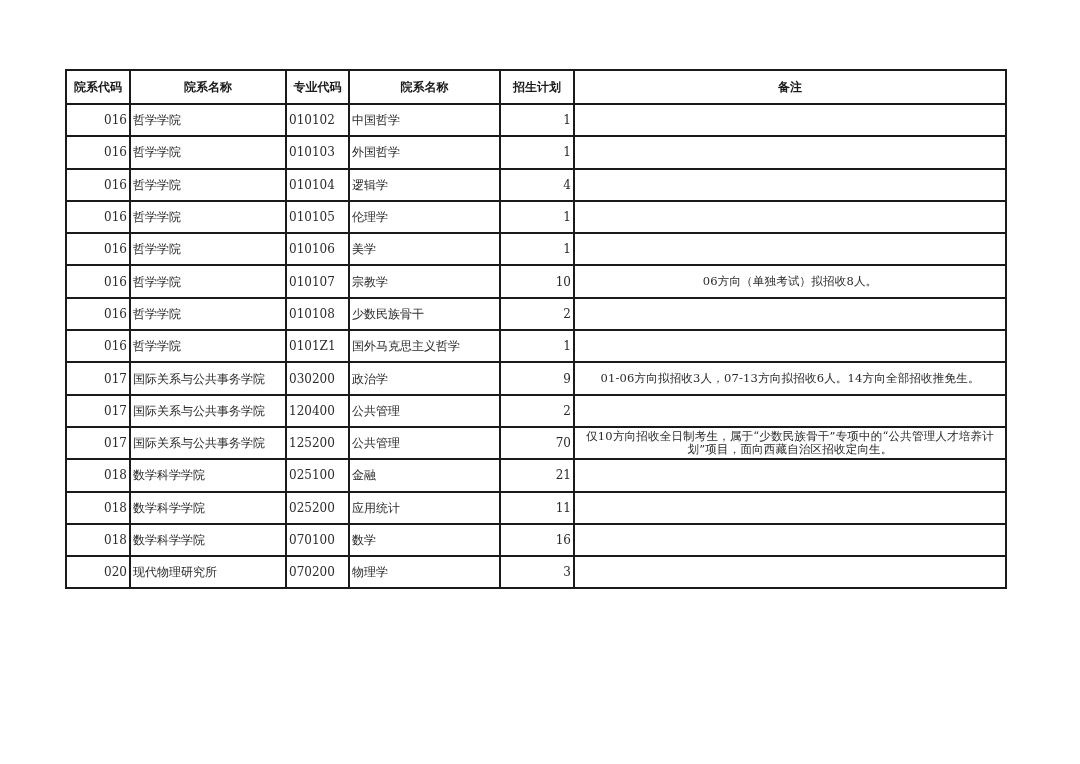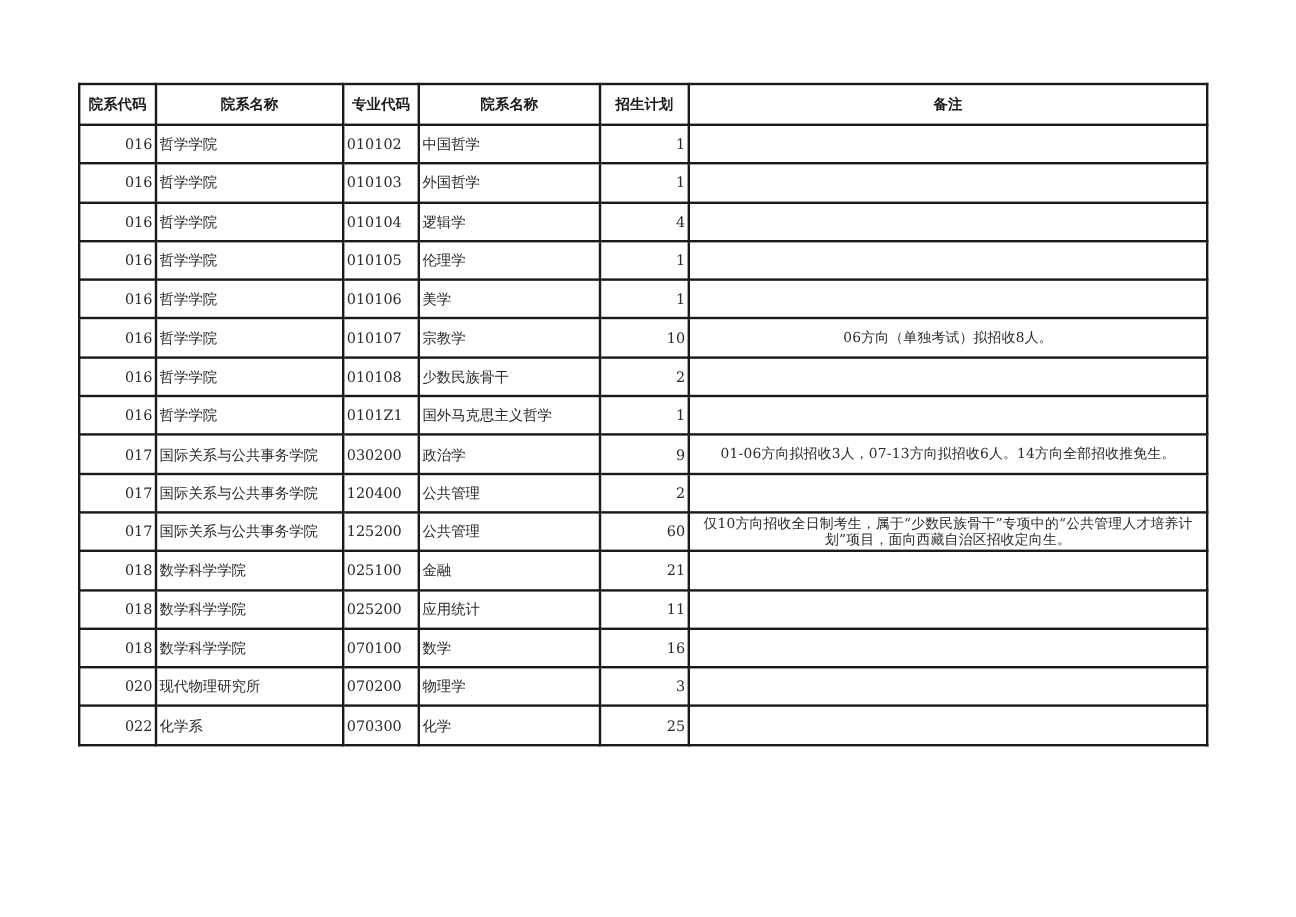--- a/index.html
+++ b/index.html
@@ -163,21 +163,21 @@
         <td class="left">120400</td>
         <td class="left">公共管理</td>
         <td class="center">2</td>
         <td class="note"></td>
       </tr>
       <tr>
         <td class="center">017</td>
         <td class="left">国际关系与公共事务学院</td>
         <td class="left">125200</td>
         <td class="left">公共管理</td>
-        <td class="center">60</td>
+        <td class="center">70</td>
         <td class="note">仅10方向招收全日制考生，属于“少数民族骨干”专项中的“公共管理人才培养计划”项目，面向西藏自治区招收定向生。</td>
       </tr>
       <tr>
         <td class="center">018</td>
         <td class="left">数学科学学院</td>
         <td class="left">025100</td>
         <td class="left">金融</td>
         <td class="center">21</td>
         <td class="note"></td>
       </tr>
@@ -198,23 +198,15 @@
         <td class="note"></td>
       </tr>
       <tr>
         <td class="center">020</td>
         <td class="left">现代物理研究所</td>
         <td class="left">070200</td>
         <td class="left">物理学</td>
         <td class="center">3</td>
         <td class="note"></td>
       </tr>
-      <tr>
-        <td class="center">022</td>
-        <td class="left">化学系</td>
-        <td class="left">070300</td>
-        <td class="left">化学</td>
-        <td class="center">25</td>
-        <td class="note"></td>
-      </tr>
     </tbody>
   </table>
 </div>
 
 </body></html>

